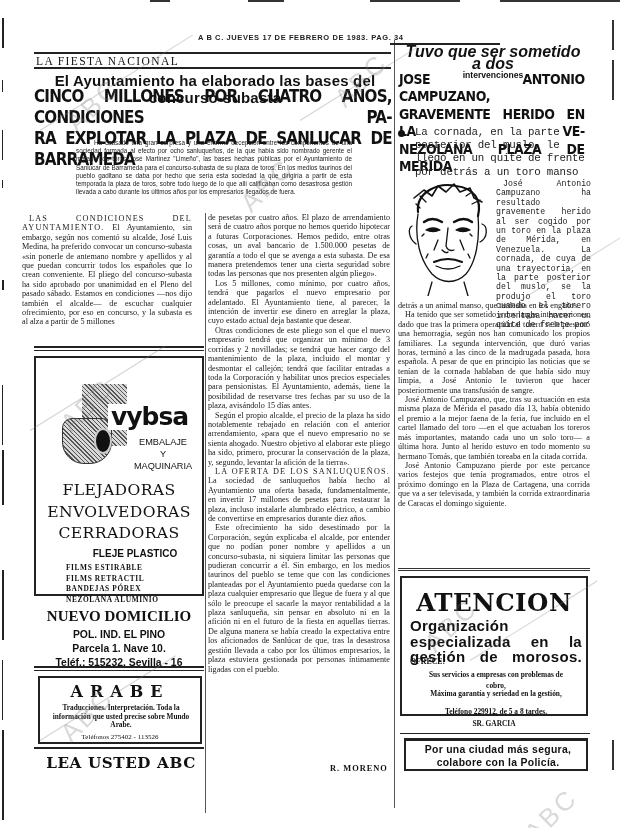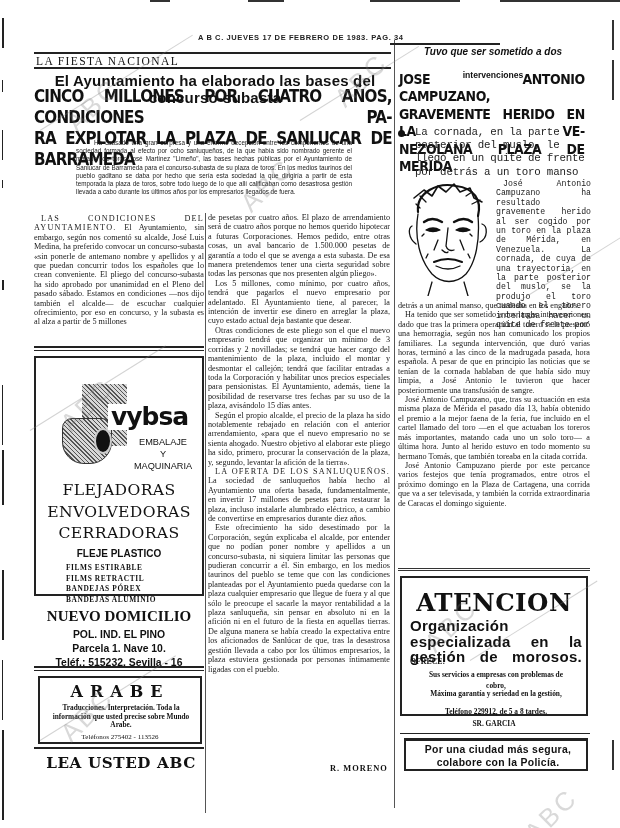--- a/index.html
+++ b/index.html
@@ -19,51 +19,51 @@
 
     .kicker { position: absolute; left: 40px; top: 72px; width: 350px; text-align: center; font-family: "Liberation Sans", sans-serif; font-weight: bold; font-size: 15px; letter-spacing: 0.2px; }
     .headline { position: absolute; left: 34px; top: 86px; width: 358px; font-family: "DejaVu Sans", sans-serif; font-weight: bold; font-size: 17.6px; line-height: 21px; letter-spacing: -0.9px; transform: scaleX(0.86); transform-origin: left top; width: 416px; text-align: justify; text-align-last: justify; }
 
     .lead { position: absolute; left: 76px; top: 139px; width: 276px; font-family: "Liberation Sans", sans-serif; font-size: 6.3px; line-height: 8.2px; text-align: justify; color: #1a1a1a; }
     .lead p { text-indent: 18px; }
 
     .col { position: absolute; font-family: "Liberation Serif", serif; font-size: 8.2px; line-height: 9.4px; text-align: justify; color: #1a1a1a; }
     .col p { text-indent: 7px; }
     .col .subhead { font-variant: small-caps; letter-spacing: 1.2px; }
-    .col-a { left: 34px; top: 214px; width: 170px; font-family: Liberation Serif, serif; }
+    .col-a { left: 22px; top: 214px; width: 170px; font-family: Liberation Serif, serif; }
     .col-b { left: 208px; top: 213px; width: 182px; }
     .col-sep-b { position: absolute; left: 205px; top: 213px; width: 1px; height: 600px; background: #555; }
 
     .signature { position: absolute; left: 330px; top: 764px; font-family: "Liberation Serif", serif; font-weight: bold; font-size: 8.4px; letter-spacing: 1px; }
 
     
     .ad-rule { position: absolute; height: 2px; background: #222; }
     .ad-vybsa { position: absolute; left: 34px; top: 356px; width: 170px; height: 240px; border: 2px solid #222; }
     .logo-block { position: absolute; left: 46px; top: 26px; width: 45px; height: 62px; background: repeating-linear-gradient(45deg, #555 0 1px, #d8d8d8 1px 3px); }
     .logo-roll { position: absolute; left: 26px; top: 60px; width: 50px; height: 46px; border-radius: 10px 10px 22px 22px; background: repeating-linear-gradient(45deg, #555 0 1px, #d8d8d8 1px 3px); border: 1px solid #333; }
     .logo-hole { position: absolute; left: 58px; top: 70px; width: 18px; height: 26px; border-radius: 50%; background: #111; border: 2px solid #ccc; }
     .logo-word { position: absolute; left: 72px; top: 46px; font-family: "DejaVu Sans", sans-serif; font-weight: bold; font-size: 25px; letter-spacing: -1px; background: #fff; padding: 0 3px; line-height: 26px; }
     .logo-tag { position: absolute; left: 88px; width: 78px; text-align: center; font-family: "Liberation Sans", sans-serif; font-size: 9.2px; line-height: 12px; }
     .big-serif { position: absolute; left: 0; width: 166px; text-align: center; font-family: "DejaVu Serif", serif; font-size: 15.6px; letter-spacing: 0.4px; line-height: 20px; }
-    .small-bold { position: absolute; left: 0; width: 166px; text-align: center; font-family: "Liberation Sans", sans-serif; font-weight: bold; font-size: 10px; }
+    .small-bold { position: absolute; left: 16px; width: 166px; text-align: center; font-family: "Liberation Sans", sans-serif; font-weight: bold; font-size: 10px; }
     .list-caps { position: absolute; left: 30px; font-family: "Liberation Serif", serif; font-weight: bold; font-size: 7.4px; letter-spacing: 0.6px; line-height: 10.7px; }
     .domicilio { position: absolute; left: 0; width: 166px; text-align: center; font-family: Liberation Serif, serif; font-weight: bold; font-size: 15px; letter-spacing: 0; }
     .addr { position: absolute; left: 0; width: 166px; text-align: center; font-family: "Liberation Sans", sans-serif; font-weight: bold; font-size: 10.4px; line-height: 13.6px; }
 
     .ad-arabe { position: absolute; left: 38px; top: 676px; width: 164px; height: 68px; border: 2px solid #222; }
     .arabe-title { position: absolute; left: 0; top: 4px; width: 160px; text-align: center; font-family: "DejaVu Serif", serif; font-weight: bold; font-size: 16px; letter-spacing: 7px; }
     .arabe-body { position: absolute; left: 10px; top: 26px; width: 142px; text-align: center; font-family: "Liberation Serif", serif; font-weight: bold; font-size: 7.3px; line-height: 8.6px; }
     .arabe-tel { position: absolute; left: 0; top: 55px; width: 160px; text-align: center; font-family: "Liberation Serif", serif; font-size: 7px; }
 
     .lea-abc { position: absolute; left: 40px; top: 754px; width: 162px; text-align: center; font-family: "DejaVu Serif", serif; font-weight: bold; font-size: 15.2px; letter-spacing: 0.6px; }
 
     
     .col-sep-c { position: absolute; left: 394px; top: 40px; width: 1px; height: 768px; background: #555; }
     .right-rule-top { position: absolute; left: 390px; top: 43px; width: 110px; height: 2px; background: #222; }
-    .r-kicker { position: absolute; left: 400px; top: 46px; width: 186px; text-align: center; font-family: "Liberation Sans", sans-serif; font-style: italic; font-weight: bold; font-size: 10px; line-height: 12px; }
+    .r-kicker { position: absolute; left: 400px; top: 46px; width: 186px; text-align: center; font-family: "Liberation Sans", sans-serif; font-style: italic; font-weight: bold; font-size: 16px; line-height: 12px; }
     .r-kicker2 { position: absolute; left: 400px; top: 59px; width: 186px; text-align: center; font-family: "Liberation Sans", sans-serif; font-weight: bold; font-size: 8.6px; margin-top: 11px; }
     .r-headline { position: absolute; left: 399px; top: 70px; width: 216px; font-family: "DejaVu Sans", sans-serif; font-weight: bold; font-size: 14.6px; line-height: 17.4px; letter-spacing: -0.5px; transform: scaleX(0.86); transform-origin: left top; text-align: justify; text-align-last: justify; }
     .r-bullet { position: absolute; left: 398px; top: 126px; width: 10px; height: 10px; }
     .r-bullet i { display: block; width: 7px; height: 7px; border-radius: 50%; background: #111; margin-top: 4px; }
     .r-deck { position: absolute; left: 415px; top: 126px; width: 175px; font-family: Liberation Mono, monospace; font-size: 10.8px; line-height: 13.2px; letter-spacing: -0.2px; color: #222; }
 
     .portrait { position: absolute; left: 398px; top: 178px; width: 98px; height: 118px; }
     .col-r-wrap { position: absolute; left: 496px; top: 179px; width: 95px; font-family: Liberation Mono, monospace; font-size: 8.2px; line-height: 9.4px; text-align: justify; color: #1a1a1a; }
     .col-r-wrap p:first-child { text-indent: 7px; }
     .col-r-full { position: absolute; left: 398px; top: 292px; width: 192px; font-family: "Liberation Serif", serif; font-size: 8.2px; line-height: 9.4px; text-align: justify; color: #1a1a1a; }
@@ -153,21 +153,21 @@
   <div class="logo-tag" style="top:102px;">MAQUINARIA</div>
 
   <div class="big-serif" style="top:122px;">FLEJADORAS</div>
   <div class="big-serif" style="top:144px;">ENVOLVEDORAS</div>
   <div class="big-serif" style="top:165px;">CERRADORAS</div>
   <div class="small-bold" style="top:190px;">FLEJE PLASTICO</div>
   <div class="list-caps" style="top:205px;">
     <div>FILMS ESTIRABLE</div>
     <div>FILMS RETRACTIL</div>
     <div>BANDEJAS PÓREX</div>
-    <div>BANDEJAS ALUMINIO</div>
+    <div>NEZOLANA ALUMINIO</div>
   </div>
   <div class="domicilio" style="top:250px;">NUEVO DOMICILIO</div>
   <div class="addr" style="top:270px;">POL. IND. EL PINO</div>
   <div class="addr" style="top:284px;">Parcela 1. Nave 10.</div>
   <div class="addr" style="top:298px;">Teléf.: 515232. Sevilla - 16</div>
 </div>
 
 <div class="ad-rule" style="left:34px;top:666px;width:170px;"></div>
 <div class="ad-rule" style="left:34px;top:670px;width:170px;height:1px;"></div>
 <div class="ad-arabe">

